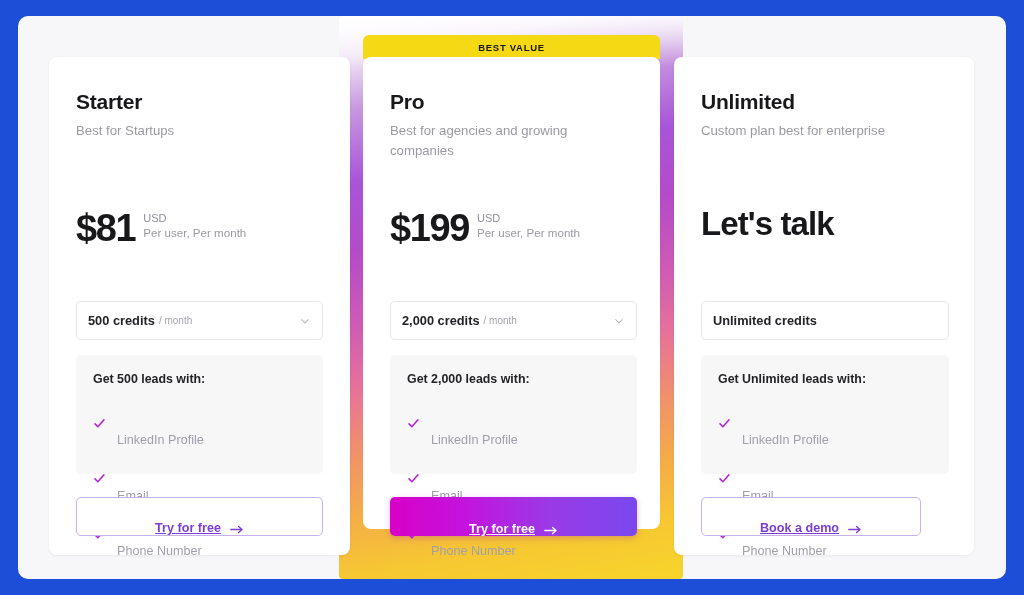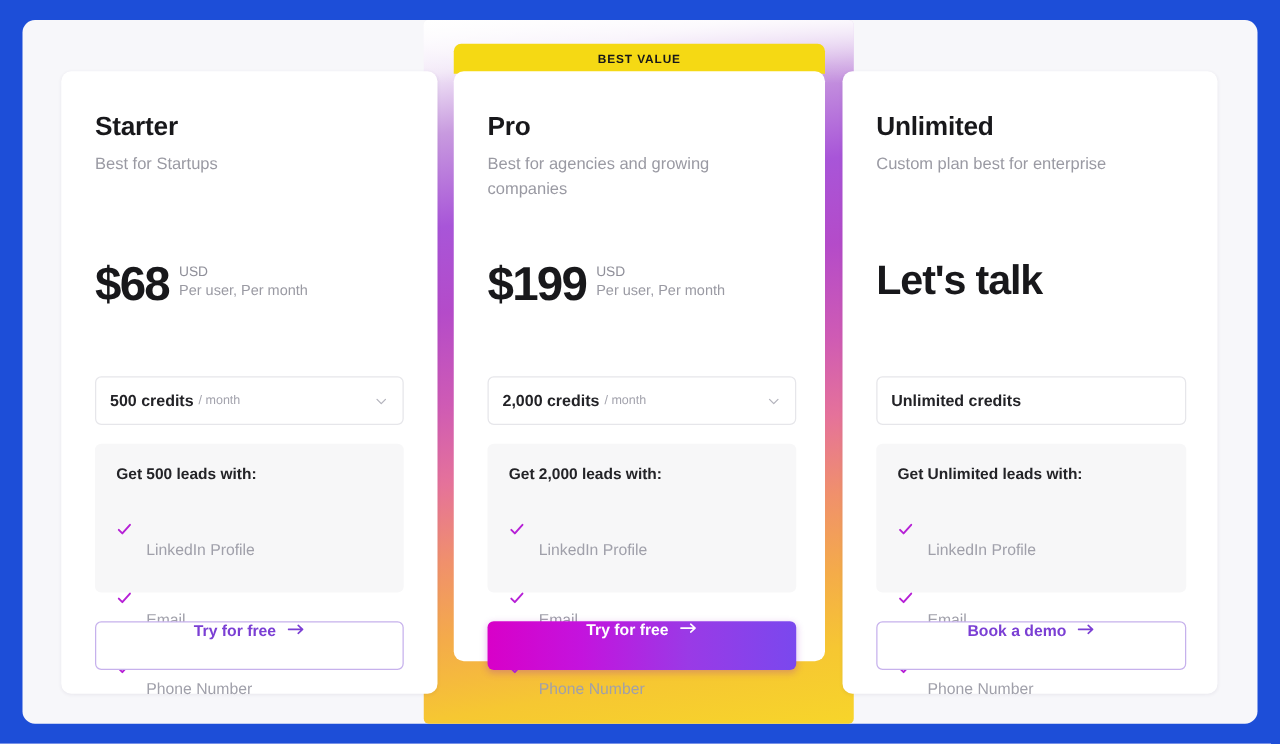--- a/index.html
+++ b/index.html
@@ -247,28 +247,29 @@
 
   
   .cta {
     position: absolute;
     left: 27px;
     top: 440px;
     width: 247px;
     height: 39px;
     border-radius: 5px;
     display: flex;
-    align-items: flex-start;
+    align-items: flex-end;
     justify-content: center;
     font-size: 12.6px;
     font-weight: bold;
     cursor: pointer;
     user-select: none;
-  }
-  .card-unlimited .cta { width: 248px; }
+    text-decoration: underline;
+  }
+  .card-unlimited .cta { width: 220px; }
 
   .cta-outline {
     border: 1px solid #c6b1ec;
     background: #ffffff;
     color: #7b3fd4;
   }
 
   .cta-gradient {
     border: none;
     background: linear-gradient(90deg, #d800c8 0%, #c413dd 30%, #9a3ae6 65%, #7a48ee 100%);
@@ -295,21 +296,21 @@
     <span>BEST VALUE</span>
   </div>
 
   <div class="card card-starter">
     <div class="card-body">
       <div class="plan-name">Starter</div>
       <div class="plan-tagline">Best for Startups</div>
     </div>
 
     <div class="price-row">
-      <div class="price-amount">$68</div>
+      <div class="price-amount">$81</div>
       <div class="price-meta">
         <div class="price-currency">USD</div>
         <div class="price-period">Per user, Per month</div>
       </div>
     </div>
 
     <div class="credits-select">
       <span class="credits-amount">500 credits</span>
       <span class="credits-period">/ month</span>
       <svg class="chevron" viewBox="0 0 16 16" fill="none">

